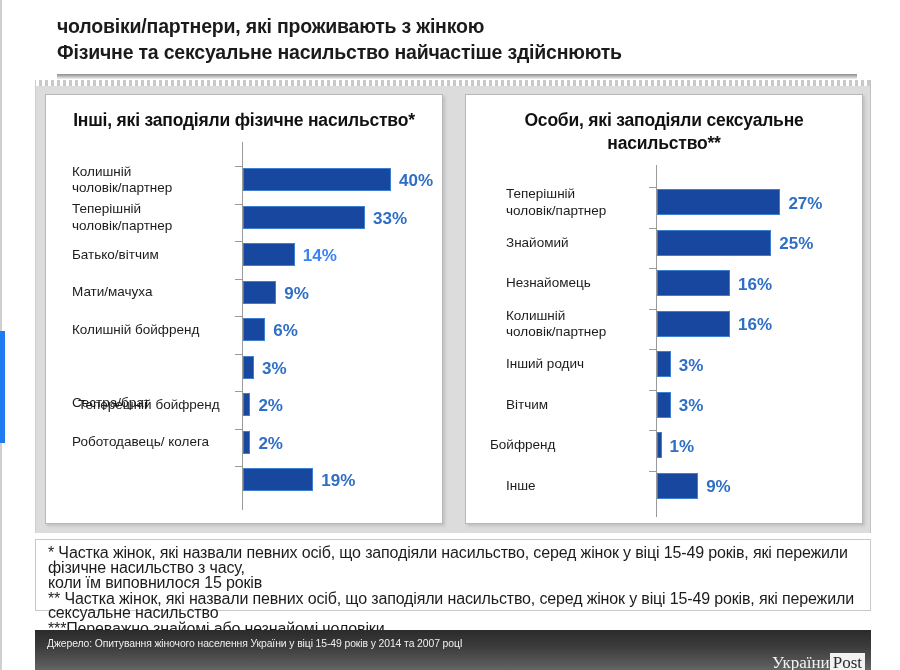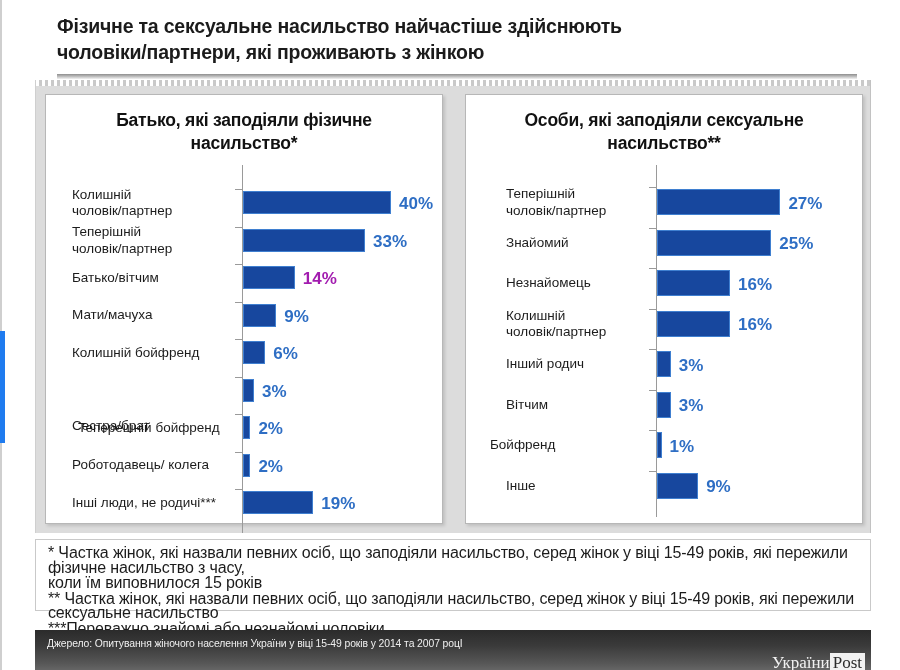--- a/index.html
+++ b/index.html
@@ -122,48 +122,48 @@
     background:#cfcfcf;
   }
 </style>
 </head>
 <body>
 
 <div class="edge-gray"></div>
 <div class="edge-strip"></div>
 
 <div class="headline">
+  <div>чоловіки/партнери, які проживають з жінкою</div>
   <div>Фізичне та сексуальне насильство найчастіше здійснюють</div>
-  <div>чоловіки/партнери, які проживають з жінкою</div>
 </div>
 
 <div class="rule"></div>
 
 <div class="frame">
   <div class="frame-dots"></div>
 </div>
 
 <div class="panel panel-left">
-  <div class="panel-title">Батько, які заподіяли фізичне насильство*</div>
+  <div class="panel-title">Інші, які заподіяли фізичне насильство*</div>
   <div class="chart" id="chart-0" style="height: 375.5px;">
       <div class="axis" style="left: 196px; height: 367.5px;"></div>
       <div class="tick" style="left: 189px; top: 24px;"></div>
       <div class="row-label" style="left: 26px; width: 166px; top: 21.5px;">Колишній
 чоловік/партнер</div>
       <div class="bar" style="left: 197px; top: 26px; width: 148px; height: 23px; background: rgb(23, 71, 158); border-color: rgb(63, 127, 208);"></div>
       <div class="bar-value" style="left: 353px; top: 30px; color: rgb(46, 110, 196);">40%</div>
       <div class="tick" style="left: 189px; top: 61.5px;"></div>
       <div class="row-label" style="left: 26px; width: 166px; top: 59px;">Теперішній
 чоловік/партнер</div>
       <div class="bar" style="left: 197px; top: 63.5px; width: 122.1px; height: 23px; background: rgb(23, 71, 158); border-color: rgb(63, 127, 208);"></div>
       <div class="bar-value" style="left: 327.1px; top: 67.5px; color: rgb(46, 110, 196);">33%</div>
       <div class="tick" style="left: 189px; top: 99px;"></div>
       <div class="row-label" style="left: 26px; width: 166px; top: 104.75px;">Батько/вітчим</div>
       <div class="bar" style="left: 197px; top: 101px; width: 51.8px; height: 23px; background: rgb(23, 71, 158); border-color: rgb(63, 127, 208);"></div>
-      <div class="bar-value" style="left: 256.8px; top: 105px; color: #a21caf;">14%</div>
+      <div class="bar-value" style="left: 256.8px; top: 105px; color: #3b82f6;">14%</div>
       <div class="tick" style="left: 189px; top: 136.5px;"></div>
       <div class="row-label" style="left: 26px; width: 166px; top: 142.25px;">Мати/мачуха</div>
       <div class="bar" style="left: 197px; top: 138.5px; width: 33.3px; height: 23px; background: rgb(23, 71, 158); border-color: rgb(63, 127, 208);"></div>
       <div class="bar-value" style="left: 238.3px; top: 142.5px; color: rgb(46, 110, 196);">9%</div>
       <div class="tick" style="left: 189px; top: 174px;"></div>
       <div class="row-label" style="left: 26px; width: 166px; top: 179.75px;">Колишній бойфренд</div>
       <div class="bar" style="left: 197px; top: 176px; width: 22.2px; height: 23px; background: rgb(23, 71, 158); border-color: rgb(63, 127, 208);"></div>
       <div class="bar-value" style="left: 227.2px; top: 180px; color: rgb(46, 110, 196);">6%</div>
       <div class="tick" style="left: 189px; top: 211.5px;"></div>
       <div class="row-label" style="left: 26px; width: 166px; top: 217.25px; margin-top: 36px;">Сестра/брат</div>
@@ -171,21 +171,20 @@
       <div class="bar-value" style="left: 216.1px; top: 217.5px; color: rgb(46, 110, 196);">3%</div>
       <div class="tick" style="left: 189px; top: 249px;"></div>
       <div class="row-label" style="left: 32px; width: 166px; top: 254.75px;">Теперешній бойфренд</div>
       <div class="bar" style="left: 197px; top: 251px; width: 7.4px; height: 23px; background: rgb(23, 71, 158); border-color: rgb(63, 127, 208);"></div>
       <div class="bar-value" style="left: 212.4px; top: 255px; color: rgb(46, 110, 196);">2%</div>
       <div class="tick" style="left: 189px; top: 286.5px;"></div>
       <div class="row-label" style="left: 26px; width: 166px; top: 292.25px;">Роботодавець/ колега</div>
       <div class="bar" style="left: 197px; top: 288.5px; width: 7.4px; height: 23px; background: rgb(23, 71, 158); border-color: rgb(63, 127, 208);"></div>
       <div class="bar-value" style="left: 212.4px; top: 292.5px; color: rgb(46, 110, 196);">2%</div>
       <div class="tick" style="left: 189px; top: 324px;"></div>
-      <div class="row-label" style="left: 26px; width: 166px; top: 329.75px;">Інші люди, не родичі***</div>
       <div class="bar" style="left: 197px; top: 326px; width: 70.3px; height: 23px; background: rgb(23, 71, 158); border-color: rgb(63, 127, 208);"></div>
       <div class="bar-value" style="left: 275.3px; top: 330px; color: rgb(46, 110, 196);">19%</div>
     </div>
 </div>
 
 <div class="panel panel-right">
   <div class="panel-title">Особи, які заподіяли сексуальне насильство**</div>
   <div class="chart" id="chart-1" style="height: 360px;">
       <div class="axis" style="left: 190px; height: 352px;"></div>
       <div class="tick" style="left: 183px; top: 22px;"></div>

